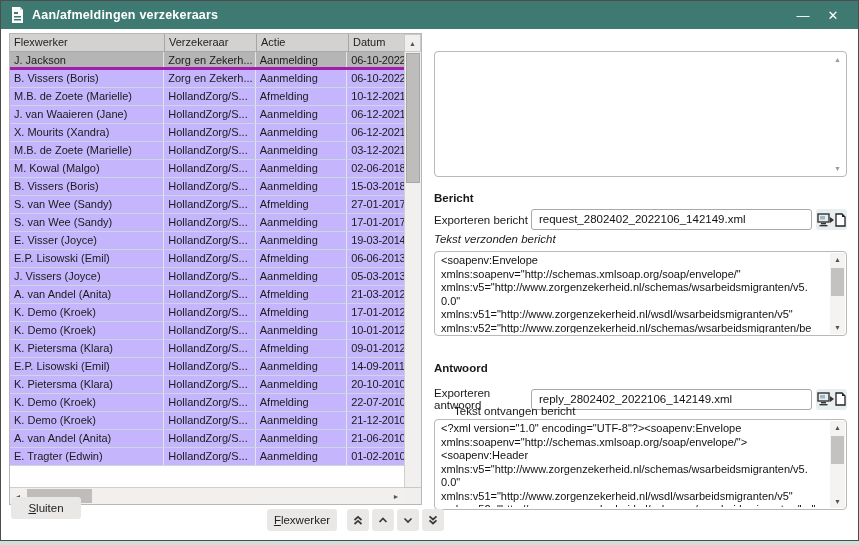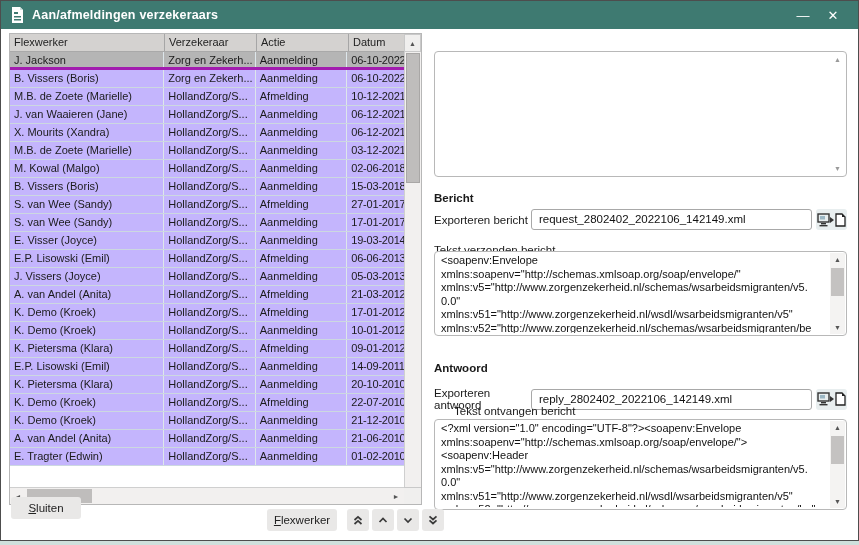--- a/index.html
+++ b/index.html
@@ -253,21 +253,21 @@
           <rect x="4" y="10" width="5" height="1.4" fill="#333"></rect>
           <rect x="2.5" y="12" width="8" height="1.4" fill="#333"></rect>
           <path d="M13 4 l4 3 -4 3 z" fill="#333"></path>
         </svg>
         <svg width="11" height="14" viewBox="0 0 11 14">
           <path d="M1 1 h6 l3 3 v9 h-9 z" fill="#fff" stroke="#222" stroke-width="1.3"></path>
           <path d="M7 1 l3 3 h-3 z" fill="#222"></path>
         </svg>
       </div>
     </div>
-    <div class="lbl" style="position:absolute; left:0; top:213px;">Tekst verzonden bericht</div>
+    <div class="lbl" style="position:absolute; left:0; top:202px;font-style:italic;">Tekst verzonden bericht</div>
     <div class="box" style="position:absolute; left:0; top:220px; width:413px; height:85px;">
       <div class="pad">&lt;soapenv:Envelope
 xmlns:soapenv="http://schemas.xmlsoap.org/soap/envelope/"
 xmlns:v5="http://www.zorgenzekerheid.nl/schemas/wsarbeidsmigranten/v5.
 0.0"
 xmlns:v51="http://www.zorgenzekerheid.nl/wsdl/wsarbeidsmigranten/v5"
 xmlns:v52="http://www.zorgenzekerheid.nl/schemas/wsarbeidsmigranten/be
 richten/5.0.0"&gt;&lt;soapenv:Header&gt;&lt;v5:RoutingOptions&gt;&lt;v5:Systeem&gt;ABM&lt;/v5</div>
       <div class="sb track">
         <div class="up" style="color:#555;">▲</div>

